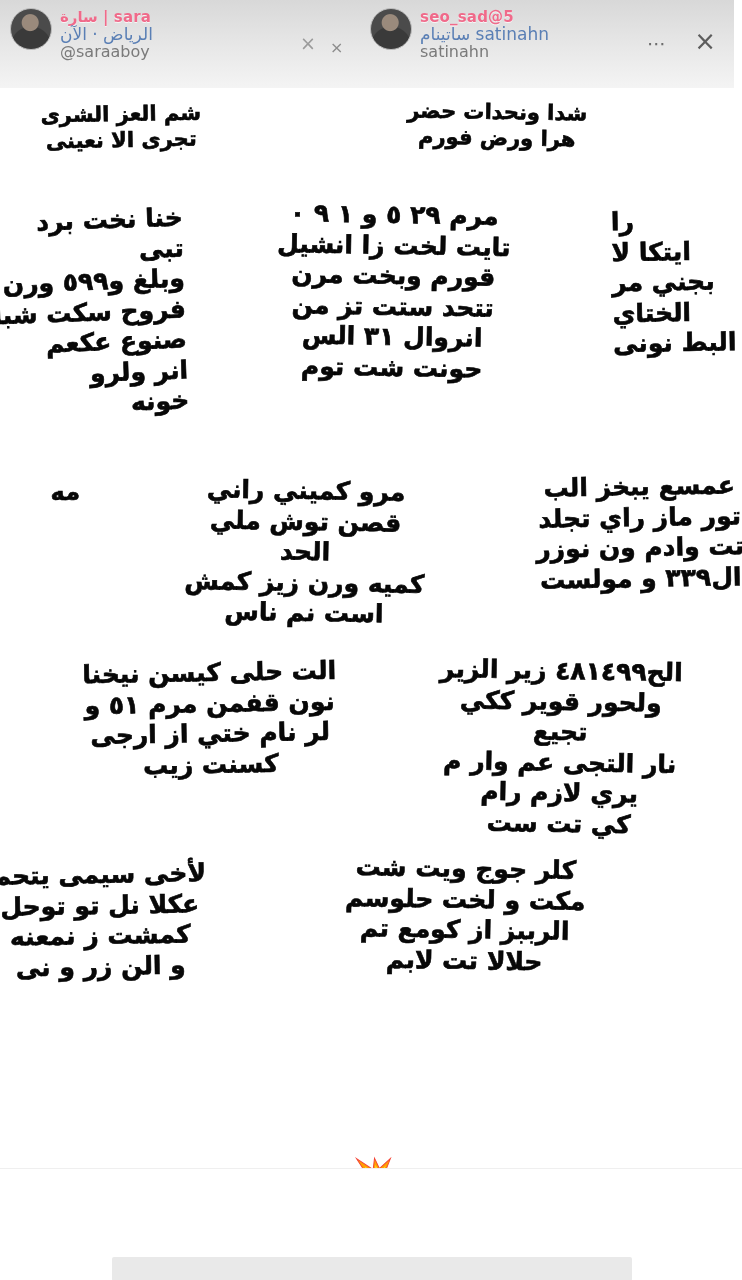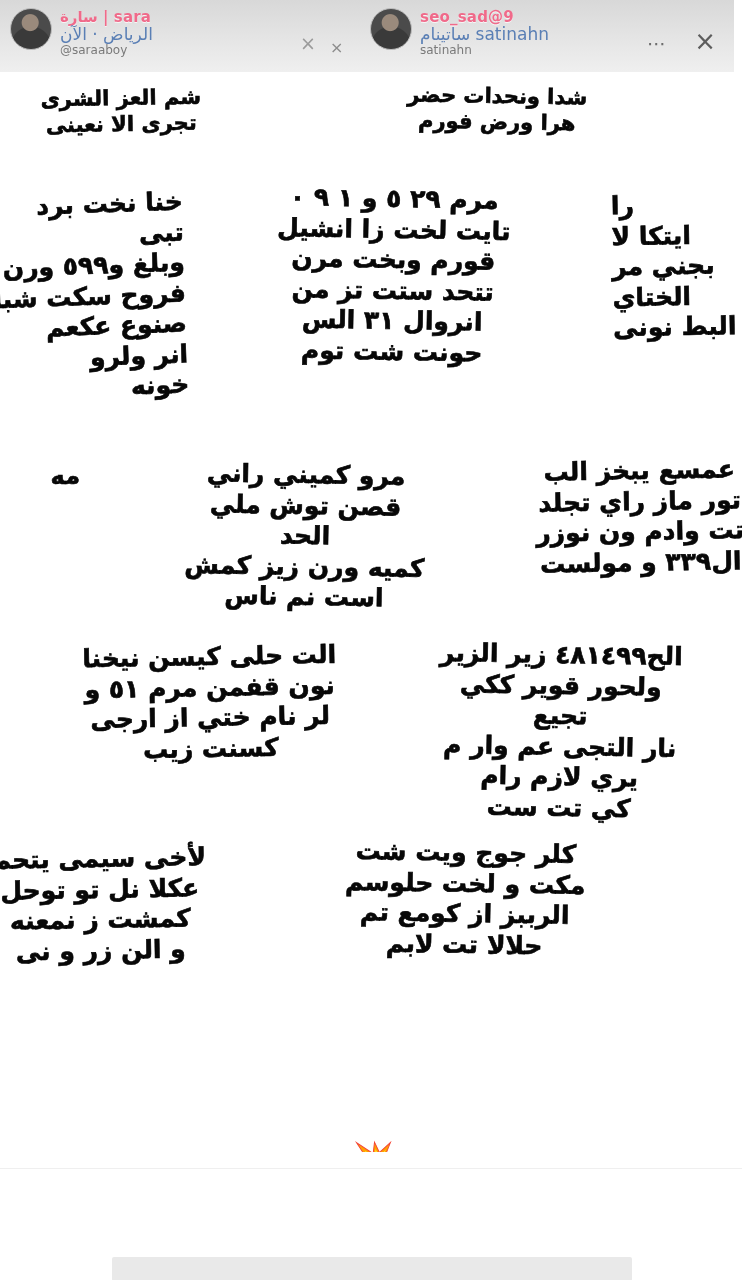--- a/index.html
+++ b/index.html
@@ -59,41 +59,41 @@
     text-shadow: 0 1px 0 rgba(255,255,255,.7);
     letter-spacing: .2px;
     white-space: nowrap;
   }
   .story-sub {
     font-size: 17px;
     color: #5a7fb5;
     white-space: nowrap;
   }
   .story-sub2 {
-    font-size: 12px;
+    font-size: 16px;
     color: #7a7a7a;
     white-space: nowrap;
   }
 
   .tb-icon {
     position: absolute;
     color: #6d6d6d;
     font-size: 19px;
     line-height: 1;
     user-select: none;
   }
   .tb-x1 { left: 300px; top: 34px; color: #9b9b9b; }
   .tb-x2 { left: 330px; top: 40px; color: #8d8d8d; font-size: 16px; }
   .tb-dots { right: 66px; top: 34px; letter-spacing: 2px; }
   .tb-close { right: 18px; top: 28px; font-size: 26px; color: #5d5d5d; }
 
   
   .sheet {
     position: absolute;
-    top: 72px; left: 0;
+    top: 88px; left: 0;
     width: 742px;
     height: 1080px;
     background: #ffffff;
     overflow: hidden;
   }
 
   .blk {
     position: absolute;
     color: #080808;
     font-weight: bold;
@@ -171,21 +171,21 @@
     <div class="story-meta">
       <span class="story-name">سارة | sara</span>
       <span class="story-sub">الرياض · الآن</span>
       <span class="story-sub2">@saraaboy</span>
     </div>
   </div>
 
   <div class="story-card story-mid">
     <div class="avatar"></div>
     <div class="story-meta">
-      <span class="story-name">seo_sad@9</span>
+      <span class="story-name">seo_sad@5</span>
       <span class="story-sub">ساتينام satinahn</span>
       <span class="story-sub2">satinahn</span>
     </div>
   </div>
 
   <span class="tb-icon tb-x1">×</span>
   <span class="tb-icon tb-x2">×</span>
   <span class="tb-icon tb-dots">⋯</span>
   <span class="tb-icon tb-close">×</span>
 </div>

